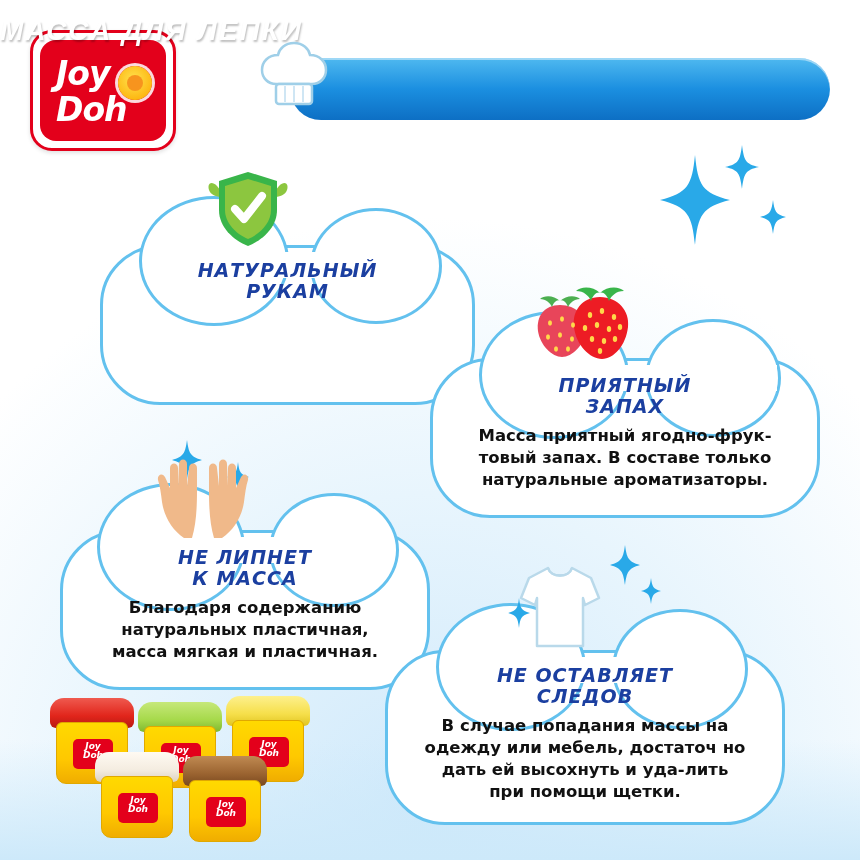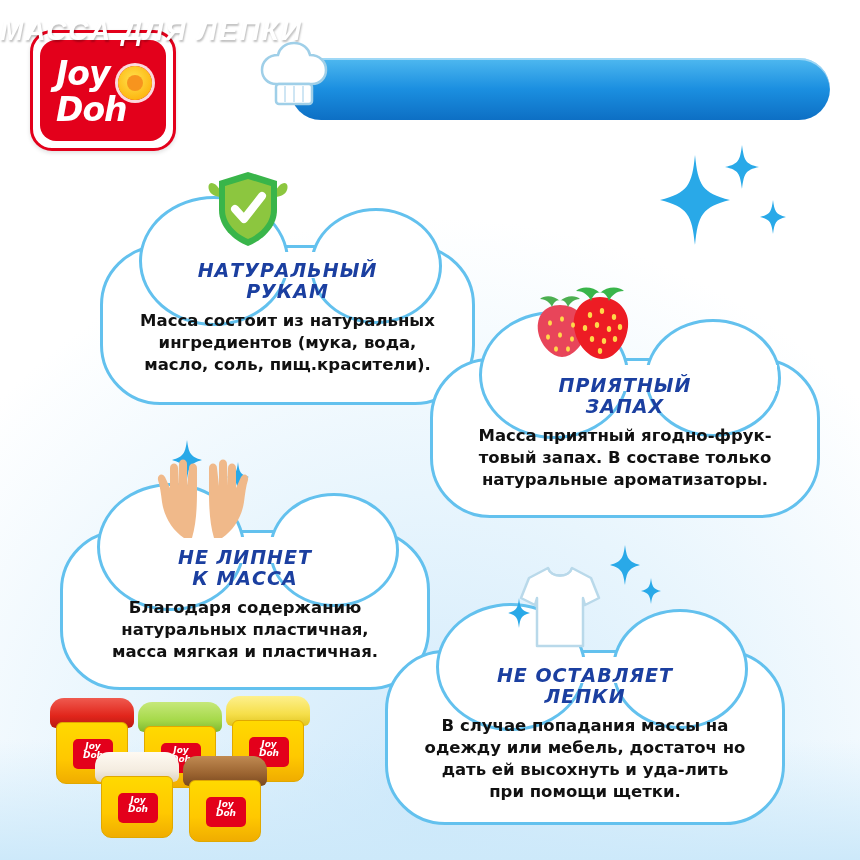--- a/index.html
+++ b/index.html
@@ -324,21 +324,20 @@
     <path d="M30 41 L39 51 L57 28" fill="none" stroke="#ffffff" stroke-width="8" stroke-linecap="round" stroke-linejoin="round"></path>
   </svg>
 
   <div class="cloud" id="cloud1">
     <div class="mask"></div>
     <div class="body">
       <div class="cloud-title">
         <span>НАТУРАЛЬНЫЙ</span><br>
         <span>РУКАМ</span>
       </div>
-      <div class="cloud-text">Масса состоит из натуральных ингредиентов (мука, вода, масло, соль, пищ.красители).</div>
     </div>
   </div>
 
   <svg id="icon-berry" class="cloud-icon" viewBox="0 0 106 80">
     <path d="M30 22 C14 22 6 34 8 48 C10 62 22 74 32 74 C42 74 54 62 56 48 C58 34 46 22 30 22 Z" fill="#e8455a"></path>
     <path d="M30 18 C24 12 14 12 10 16 C16 16 20 20 22 24 C24 18 28 16 30 18 Z" fill="#4caf50"></path>
     <path d="M30 18 C36 12 46 12 50 16 C44 16 40 20 38 24 C36 18 32 16 30 18 Z" fill="#4caf50"></path>
     <path d="M70 14 C52 14 42 28 44 44 C46 62 60 76 72 76 C84 76 96 62 98 44 C100 28 88 14 70 14 Z" fill="#ed1c24"></path>
     <path d="M70 10 C63 3 51 3 46 8 C54 8 59 13 61 18 C63 11 68 8 70 10 Z" fill="#39b54a"></path>
     <path d="M70 10 C77 3 89 3 94 8 C86 8 81 13 79 18 C77 11 72 8 70 10 Z" fill="#39b54a"></path>
@@ -395,21 +394,21 @@
   <svg id="icon-shirt" class="cloud-icon" viewBox="0 0 86 92">
     <path d="M31 6 L12 16 L4 36 L18 43 L20 36 L20 84 L66 84 L66 36 L68 43 L82 36 L74 16 L55 6 C52 16 34 16 31 6 Z" fill="#ffffff" stroke="#b9d9ea" stroke-width="2.5" stroke-linejoin="round"></path>
     <path d="M31 6 C34 16 52 16 55 6" fill="none" stroke="#b9d9ea" stroke-width="2.5"></path>
   </svg>
 
   <div class="cloud" id="cloud4">
     <div class="mask"></div>
     <div class="body">
       <div class="cloud-title">
         <span>НЕ ОСТАВЛЯЕТ</span><br>
-        <span>ЛЕПКИ</span>
+        <span>СЛЕДОВ</span>
       </div>
       <div class="cloud-text">В случае попадания массы на одежду или мебель, достаточ но дать ей высохнуть и уда-лить при помощи щетки.</div>
     </div>
   </div>
 
   <div id="tubs">
     <div class="tub" id="tub-red">
       <div class="lid" style="background:linear-gradient(180deg,#ef5a4f 0%,#e1251b 60%,#b81a12 100%);"></div>
       <div class="jar">
         <div class="label">

